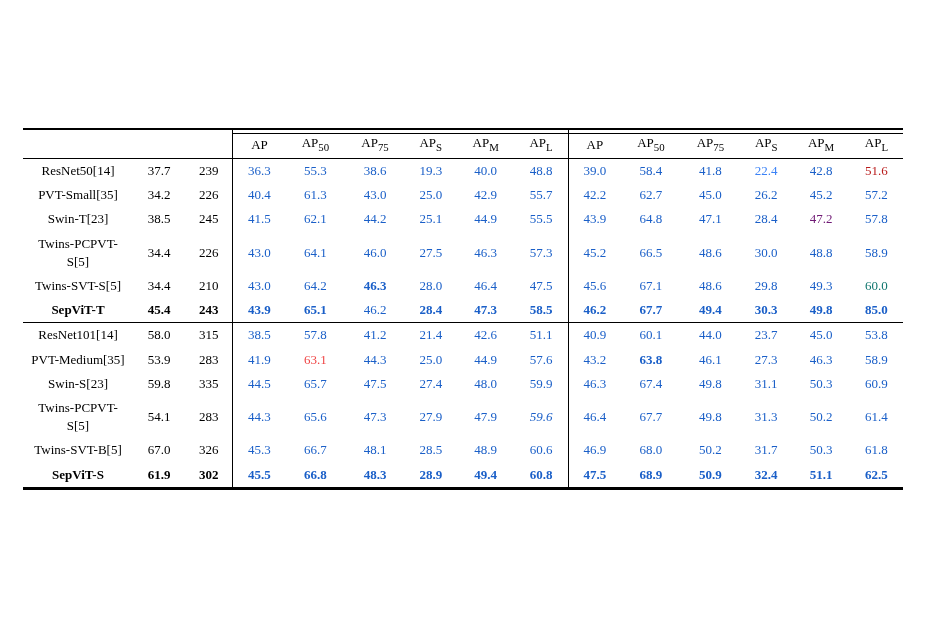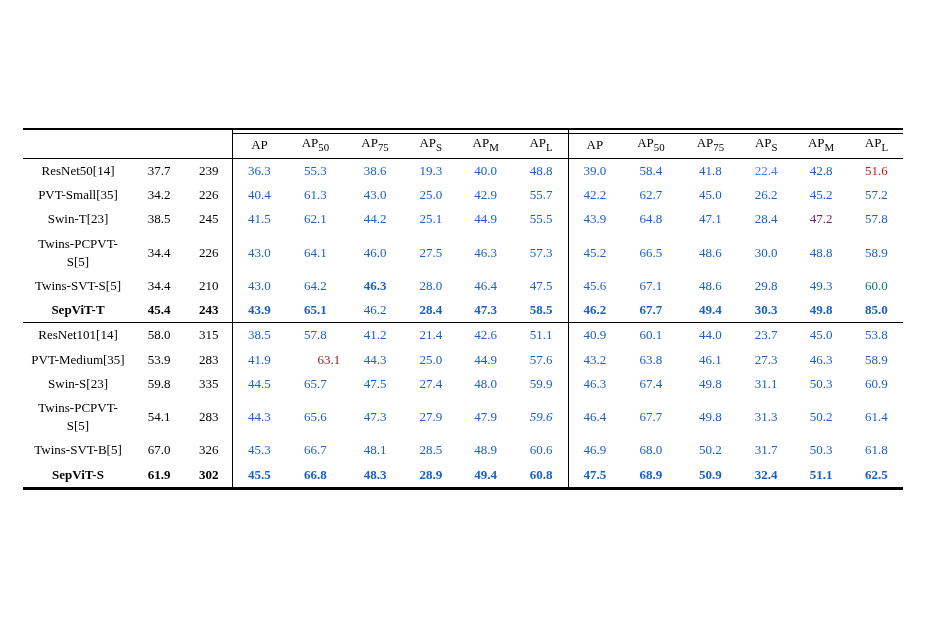--- a/index.html
+++ b/index.html
@@ -196,27 +196,27 @@
           <td style="color: rgb(26, 95, 200);">44.0</td>
           <td style="color: rgb(26, 95, 200);">23.7</td>
           <td style="color: rgb(26, 95, 200);">45.0</td>
           <td style="color: rgb(26, 95, 200);">53.8</td>
         </tr>
         <tr>
           <td style="text-align: center;">PVT-Medium[35]</td>
           <td>53.9</td>
           <td style="border-right: 1.5px solid rgb(0, 0, 0);">283</td>
           <td style="border-left: 1.5px solid rgb(0, 0, 0); color: rgb(26, 95, 200);">41.9</td>
-          <td style="color: #7f1d1d; text-align: right;">63.1</td>
+          <td style="color: #ef4444;">63.1</td>
           <td style="color: rgb(26, 95, 200);">44.3</td>
           <td style="color: rgb(26, 95, 200);">25.0</td>
           <td style="color: rgb(26, 95, 200);">44.9</td>
           <td style="border-right: 1.5px solid rgb(0, 0, 0); color: rgb(26, 95, 200);">57.6</td>
           <td style="color: rgb(26, 95, 200);">43.2</td>
-          <td style="color: rgb(26, 95, 200);">63.8</td>
+          <td style="color: rgb(26, 95, 200); font-weight: bold;">63.8</td>
           <td style="color: rgb(26, 95, 200);">46.1</td>
           <td style="color: rgb(26, 95, 200);">27.3</td>
           <td style="color: rgb(26, 95, 200);">46.3</td>
           <td style="color: rgb(26, 95, 200);">58.9</td>
         </tr>
         <tr>
           <td style="text-align: center;">Swin-S[23]</td>
           <td>59.8</td>
           <td style="border-right: 1.5px solid rgb(0, 0, 0);">335</td>
           <td style="border-left: 1.5px solid rgb(0, 0, 0); color: rgb(26, 95, 200);">44.5</td>

